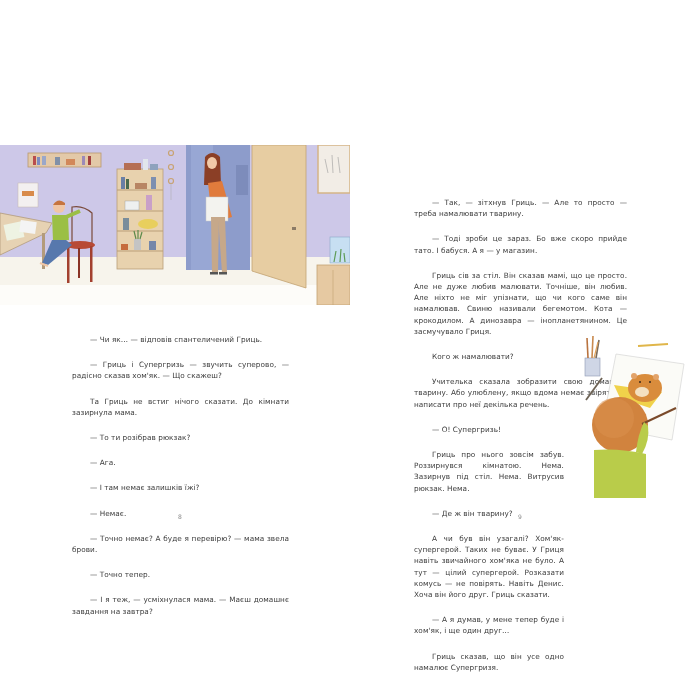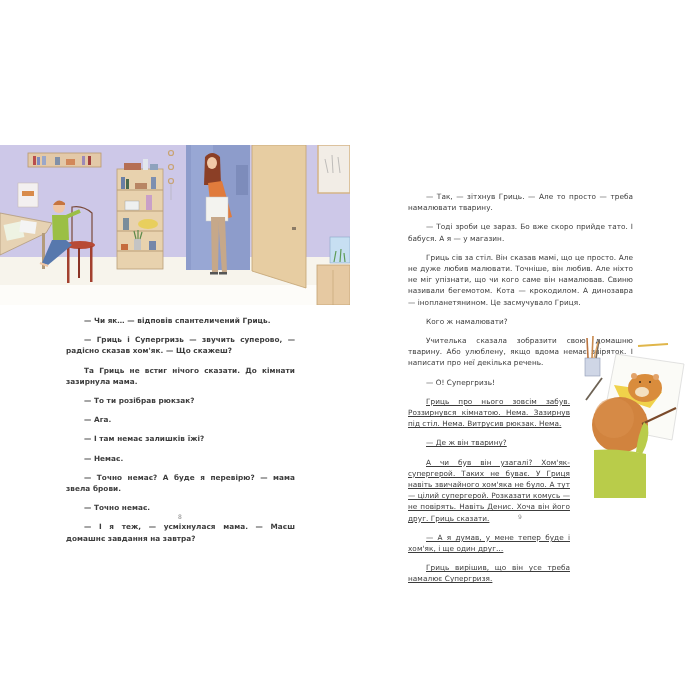--- a/index.html
+++ b/index.html
@@ -43,36 +43,35 @@
 
     
     .text {
       position: absolute;
       font-size: 7.3px;
       line-height: 11.2px;
       color: #3c3c3c;
       letter-spacing: 0.05px;
     }
     .text p {
-      margin: 8px;
+      margin: 14px;
       text-indent: 18px;
       text-align: justify;
     }
     .text-left {
       left: 58px;
-      top: 307px;
+      top: 320px;
       width: 245px;
-      font-weight: bold;
     }
     .text-right {
       left: 400px;
       top: 183px;
       width: 241px;
     }
-    .text-right .narrow-block { width: 178px; text-decoration: underline; }
+    .text-right .narrow-block { width: 178px; }
 
     .page-number {
       position: absolute;
       top: 513px;
       font-size: 6px;
       color: #8a8a8a;
     }
     .pn-left { left: 178px; }
     .pn-right { left: 518px; }
 
@@ -184,42 +183,42 @@
 
     <div class="text text-left">
       <p>— Чи як… — відповів спантеличений Гриць.</p>
       <p>— Гриць і Супергризь — звучить суперово, — радісно сказав хом'як. — Що скажеш?</p>
       <p>Та Гриць не встиг нічого сказати. До кімнати зазирнула мама.</p>
       <p>— То ти розібрав рюкзак?</p>
       <p>— Ага.</p>
       <p>— І там немає залишків їжі?</p>
       <p>— Немає.</p>
       <p>— Точно немає? А буде я перевірю? — мама звела брови.</p>
-      <p>— Точно немає.</p>
+      <p>— Точно тепер.</p>
       <p>— І я теж, — усміхнулася мама. — Маєш домашнє завдання на завтра?</p>
     </div>
 
     <div class="page-number pn-left">8</div>
   </div>
 
   <div class="page page-right"></div>
 
   <div class="text text-right">
     <p>— Так, — зітхнув Гриць. — Але то просто — треба намалювати тварину.</p>
     <p>— Тоді зроби це зараз. Бо вже скоро прийде тато. І бабуся. А я — у магазин.</p>
     <p>Гриць сів за стіл. Він сказав мамі, що це просто. Але не дуже любив малювати. Точніше, він любив. Але ніхто не міг упізнати, що чи кого саме він намалював. Свиню називали бегемотом. Кота — крокодилом. А динозавра — інопланетянином. Це засмучувало Гриця.</p>
     <p>Кого ж намалювати?</p>
     <p>Учителька сказала зобразити свою домашню тварину. Або улюблену, якщо вдома немає звіряток. І написати про неї декілька речень.</p>
     <p>— О! Супергризь!</p>
     <div class="narrow-block">
       <p>Гриць про нього зовсім забув. Роззирнувся кімнатою. Нема. Зазирнув під стіл. Нема. Витрусив рюкзак. Нема.</p>
       <p>— Де ж він тварину?</p>
       <p>А чи був він узагалі? Хом'як-супергерой. Таких не буває. У Гриця навіть звичайного хом'яка не було. А тут — цілий супергерой. Розказати комусь — не повірять. Навіть Денис. Хоча він його друг. Гриць сказати.</p>
       <p>— А я думав, у мене тепер буде і хом'як, і ще один друг…</p>
-      <p>Гриць вирішив, що він усе треба намалює Супергризя.</p>
+      <p>Гриць сказав, що він усе одно намалює Супергризя.</p>
     </div>
   </div>
 
   <div class="hamster-illustration">
     <svg width="118" height="168" viewBox="0 0 118 168">
 
       <rect x="13" y="28" width="15" height="18" fill="#cfd6e6" stroke="#8d98b3" stroke-width="0.6"></rect>
       <line x1="16" y1="28" x2="15" y2="8" stroke="#b9733f" stroke-width="1.6"></line>
       <line x1="20" y1="28" x2="21" y2="6" stroke="#c98a4f" stroke-width="1.6"></line>
       <line x1="24" y1="28" x2="27" y2="10" stroke="#7a6a5a" stroke-width="1.6"></line>

